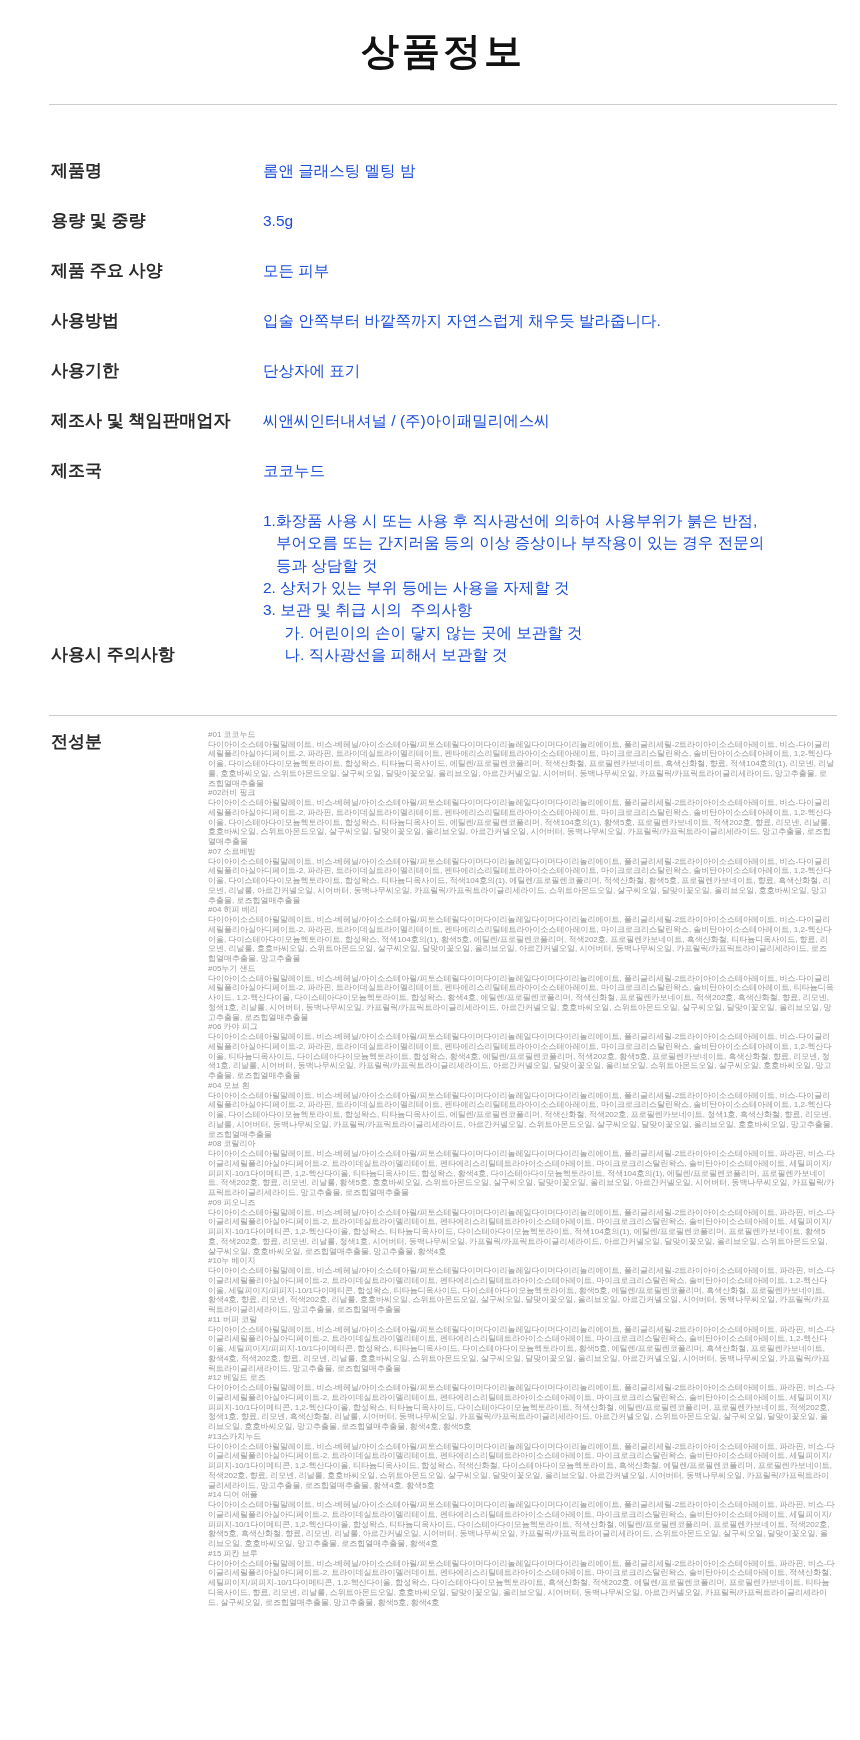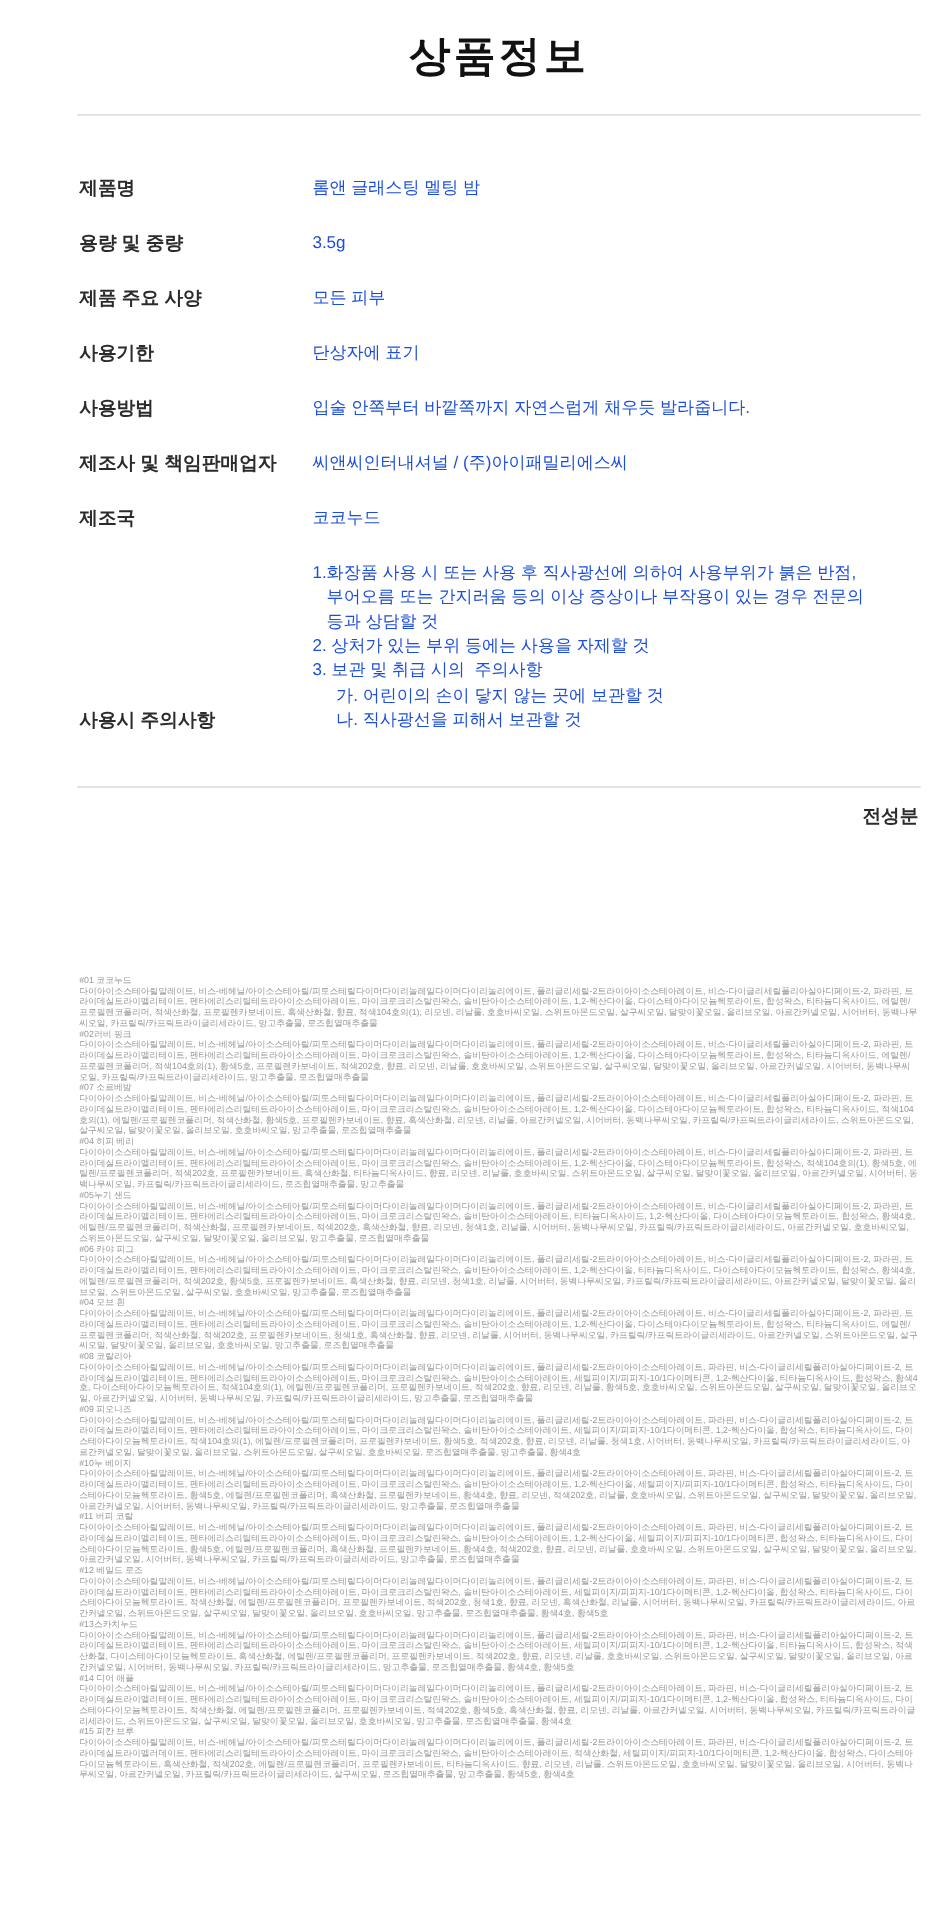--- a/index.html
+++ b/index.html
@@ -2,21 +2,21 @@
 <html lang="ko"><head>
 <meta charset="utf-8">
 <style>
   html,body{margin:0;padding:0;background:#ffffff;}
   body{
     width:860px;min-height:1740px;
     font-family:"Liberation Sans","DejaVu Sans",sans-serif;
     color:#222;
     -webkit-font-smoothing:antialiased;
   }
-  .page{padding:0 25px 40px 26px;margin-left:46px;}
+  .page{padding:0 25px 40px 51px;}
   .page-title{
     text-align:center;
     font-size:38px;
     font-weight:800;
     color:#111;
     letter-spacing:3px;
     padding-top:26px;
     margin:0;
   }
   .top-divider{
@@ -45,22 +45,21 @@
     line-height:1.45;
     white-space:pre-wrap;
   }
   .section-divider{
     border:none;
     border-top:1px solid #cccccc;
     margin:48px -2px 14px -2px;
   }
   .ingredients{
     display:flex;
-    align-items:flex-end;
-    flex-direction:column;
+    align-items:flex-start;
   }
   .ingredients-label{
     flex:0 0 157px;
     font-size:17px;
     font-weight:700;
     color:#2b2b2b;
   }
   .ingredients-list{
     flex:1;
     font-size:8px;
@@ -87,26 +86,26 @@
     </div>
     <div class="info-row">
       <div class="info-label">용량 및 중량</div>
       <div class="info-value">3.5g</div>
     </div>
     <div class="info-row">
       <div class="info-label">제품 주요 사양</div>
       <div class="info-value">모든 피부</div>
     </div>
     <div class="info-row">
+      <div class="info-label">사용방법</div>
+      <div class="info-value">입술 안쪽부터 바깥쪽까지 자연스럽게 채우듯 발라줍니다.</div>
+    </div>
+    <div class="info-row">
       <div class="info-label">사용기한</div>
       <div class="info-value">단상자에 표기</div>
-    </div>
-    <div class="info-row">
-      <div class="info-label">사용방법</div>
-      <div class="info-value">입술 안쪽부터 바깥쪽까지 자연스럽게 채우듯 발라줍니다.</div>
     </div>
     <div class="info-row">
       <div class="info-label">제조사 및 책임판매업자</div>
       <div class="info-value">씨앤씨인터내셔널 / (주)아이패밀리에스씨</div>
     </div>
     <div class="info-row">
       <div class="info-label">제조국</div>
       <div class="info-value">코코누드</div>
     </div>
     <div class="info-row">

